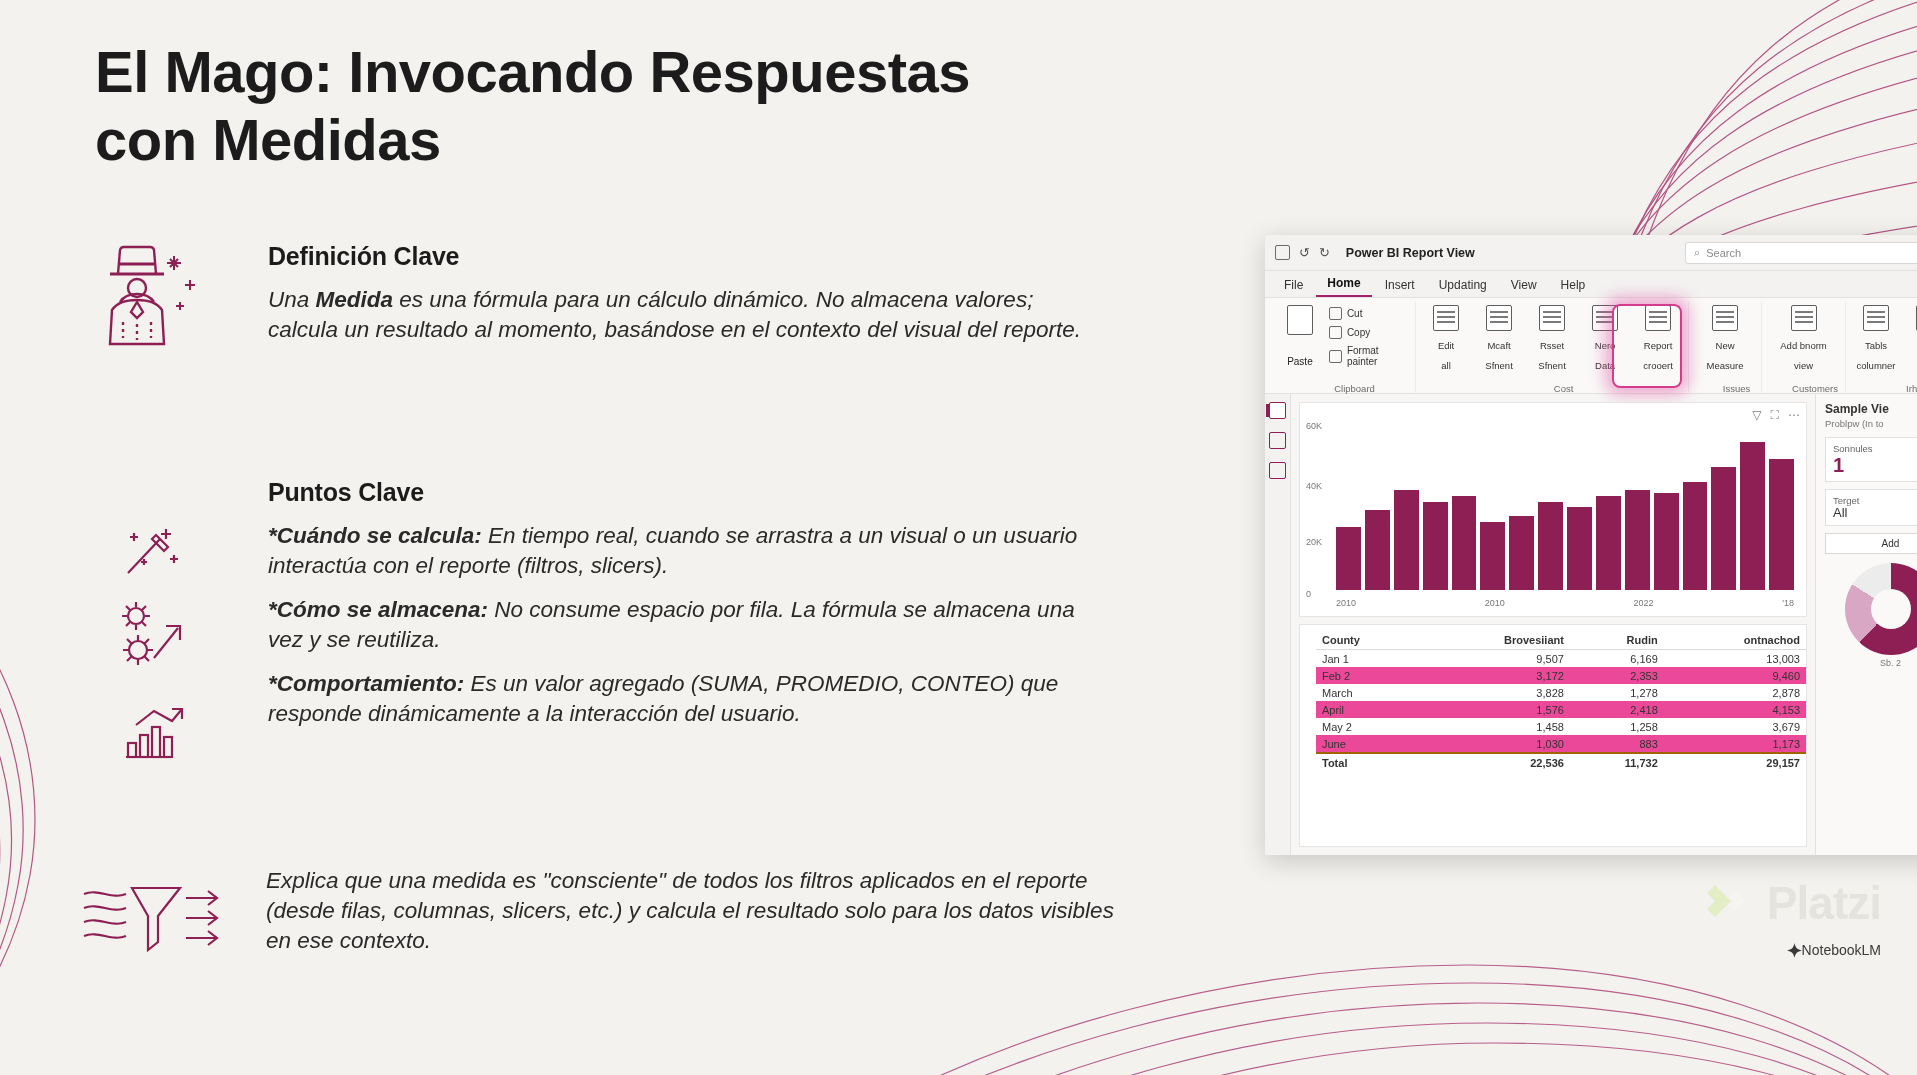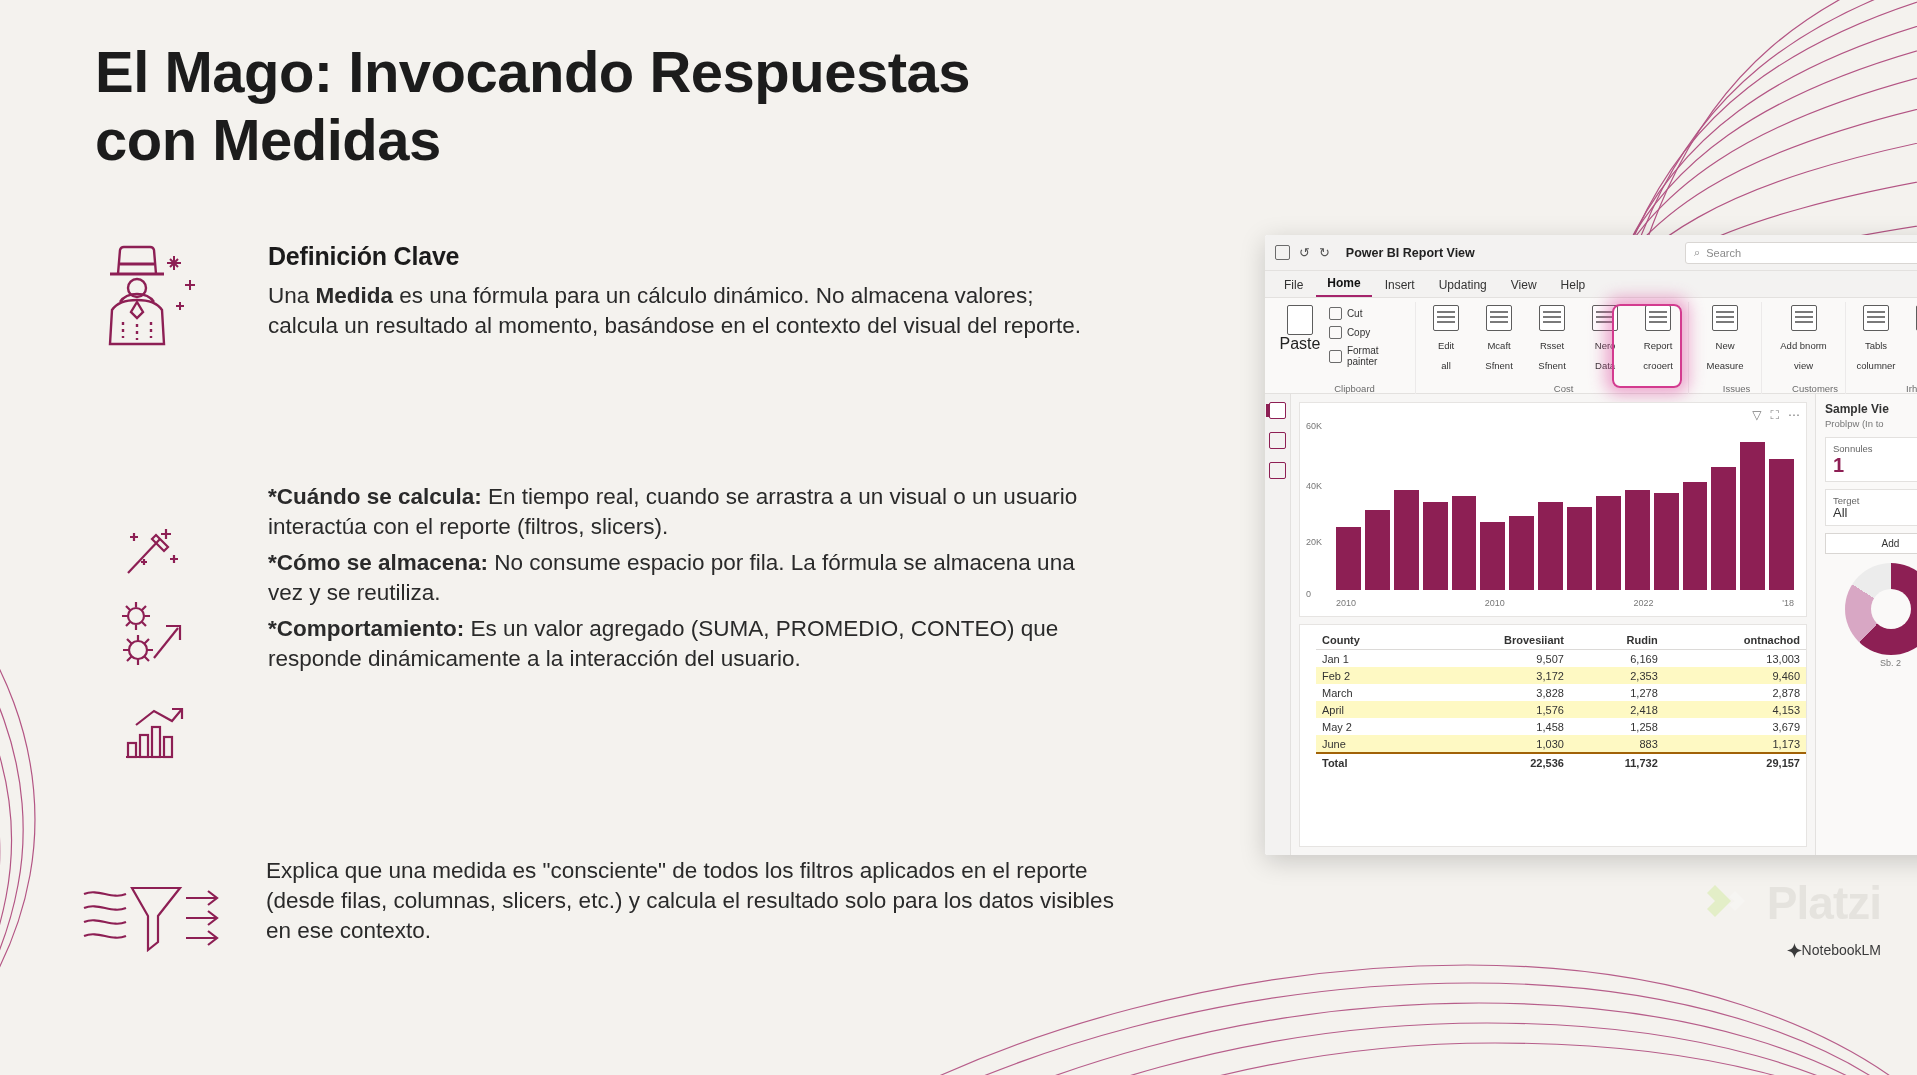--- a/index.html
+++ b/index.html
@@ -35,21 +35,21 @@
   .sec-mech  { left:266px; top:852px; width:870px; }
 
   .sec-head {
     font-size:25px; font-weight:700; color:#1b1b1b;
     margin:0 0 10px 0; letter-spacing:-0.2px;
   }
   .sec-body {
     font-size:22.5px; line-height:1.33; color:#2a2a2a;
     margin:0;
   }
-  .sec-body p { margin:4px 0 6px 0; }
+  .sec-body p { margin:14px 0 6px 0;font-style:italic; }
   .sec-body b { font-weight:700; }
 
   .icon-box { position:absolute; color:#8d1f54; }
   .icon-magician { left:90px; top:240px; }
   .icon-wand     { left:120px; top:525px; }
   .icon-gears    { left:118px; top:598px; }
   .icon-chart    { left:120px; top:703px; }
   .icon-funnel   { left:82px; top:880px; }
 
   
@@ -107,21 +107,21 @@
   }
   .rbtn .glyph::after {
     content:""; position:absolute; left:3px; right:3px; top:5px; height:1.6px;
     background:#7a7a7a; box-shadow:0 5px 0 #7a7a7a, 0 10px 0 #7a7a7a;
   }
   .rstack { display:flex; flex-direction:column; gap:6px; font-size:10px; color:#333; padding-top:2px; }
   .rstack-row { display:flex; align-items:center; gap:5px; }
   .mini {
     width:13px; height:13px; border:1.4px solid #6b6b6b; border-radius:2px; flex:none;
   }
-  .paste-btn { width:46px; display:flex; flex-direction:column; align-items:center; gap:0; font-size:16px; }
+  .paste-btn { width:46px; display:flex; flex-direction:column; align-items:center; gap:21px; font-size:10px; }
   .paste-ic { width:26px; height:30px; border:1.7px solid #5d5d5d; border-radius:2px; background:#fff; }
 
   .highlight-ring {
     position:absolute; left:347px; top:6px; width:70px; height:84px;
     border:2.5px solid #d33b8f; border-radius:8px;
     box-shadow:0 0 16px 7px rgba(220,70,155,0.45);
   }
 
   .pbi-body { display:flex; height:calc(620px - 36px - 27px - 96px); background:#f7f6f5; }
   .pbi-railbar {
@@ -150,21 +150,21 @@
 
   .visual-table { flex:1; padding:6px 8px; overflow:hidden; }
   table.tbl { width:100%; border-collapse:collapse; font-size:11px;margin-left:8px; }
   table.tbl th {
     text-align:right; font-weight:600; color:#333; padding:3px 6px;
     border-bottom:1px solid #dcdad8;
   }
   table.tbl th:first-child { text-align:left; }
   table.tbl td { text-align:right; padding:2.5px 6px; color:#333; }
   table.tbl td:first-child { text-align:left; }
-  table.tbl tr.alt td { background:#fef9c3; }
+  table.tbl tr.alt td { background:#ec4899; }
   table.tbl tr.total td { font-weight:700; border-top:2px solid #a16207; }
 
   .pbi-pane {
     width:150px; background:#faf9f8; border-left:1px solid #e3e1df;
     padding:8px 9px; font-size:10.5px; color:#333;
   }
   .pane-title { font-size:12px; font-weight:700; margin-bottom:2px; }
   .pane-sub { font-size:9.5px; color:#777; margin-bottom:8px; }
   .pane-card {
     border:1px solid #e3e1df; background:#fff; padding:5px 7px; margin-bottom:7px;
@@ -295,20 +295,21 @@
       <rect x="8" y="40" width="8" height="14"></rect>
       <rect x="20" y="32" width="8" height="22"></rect>
       <rect x="32" y="24" width="8" height="30"></rect>
       <rect x="44" y="34" width="8" height="20"></rect>
       <path d="M16 22 L34 8 L52 18 L62 6"></path>
       <path d="M52 6 L62 6 L62 16"></path>
     </svg>
   </div>
 
   <div class="section sec-key">
+    <h2 class="sec-head">Puntos Clave</h2>
     <div class="sec-body">
       <p>
         <b>*Cuándo se calcula:</b><span> En tiempo real, cuando se arrastra a un visual o un usuario interactúa con el reporte (filtros, slicers).</span>
       </p>
       <p>
         <b>*Cómo se almacena:</b><span> No consume espacio por fila. La fórmula se almacena una vez y se reutiliza.</span>
       </p>
       <p>
         <b>*Comportamiento:</b><span> Es un valor agregado (SUMA, PROMEDIO, CONTEO) que responde dinámicamente a la interacción del usuario.</span>
       </p>

